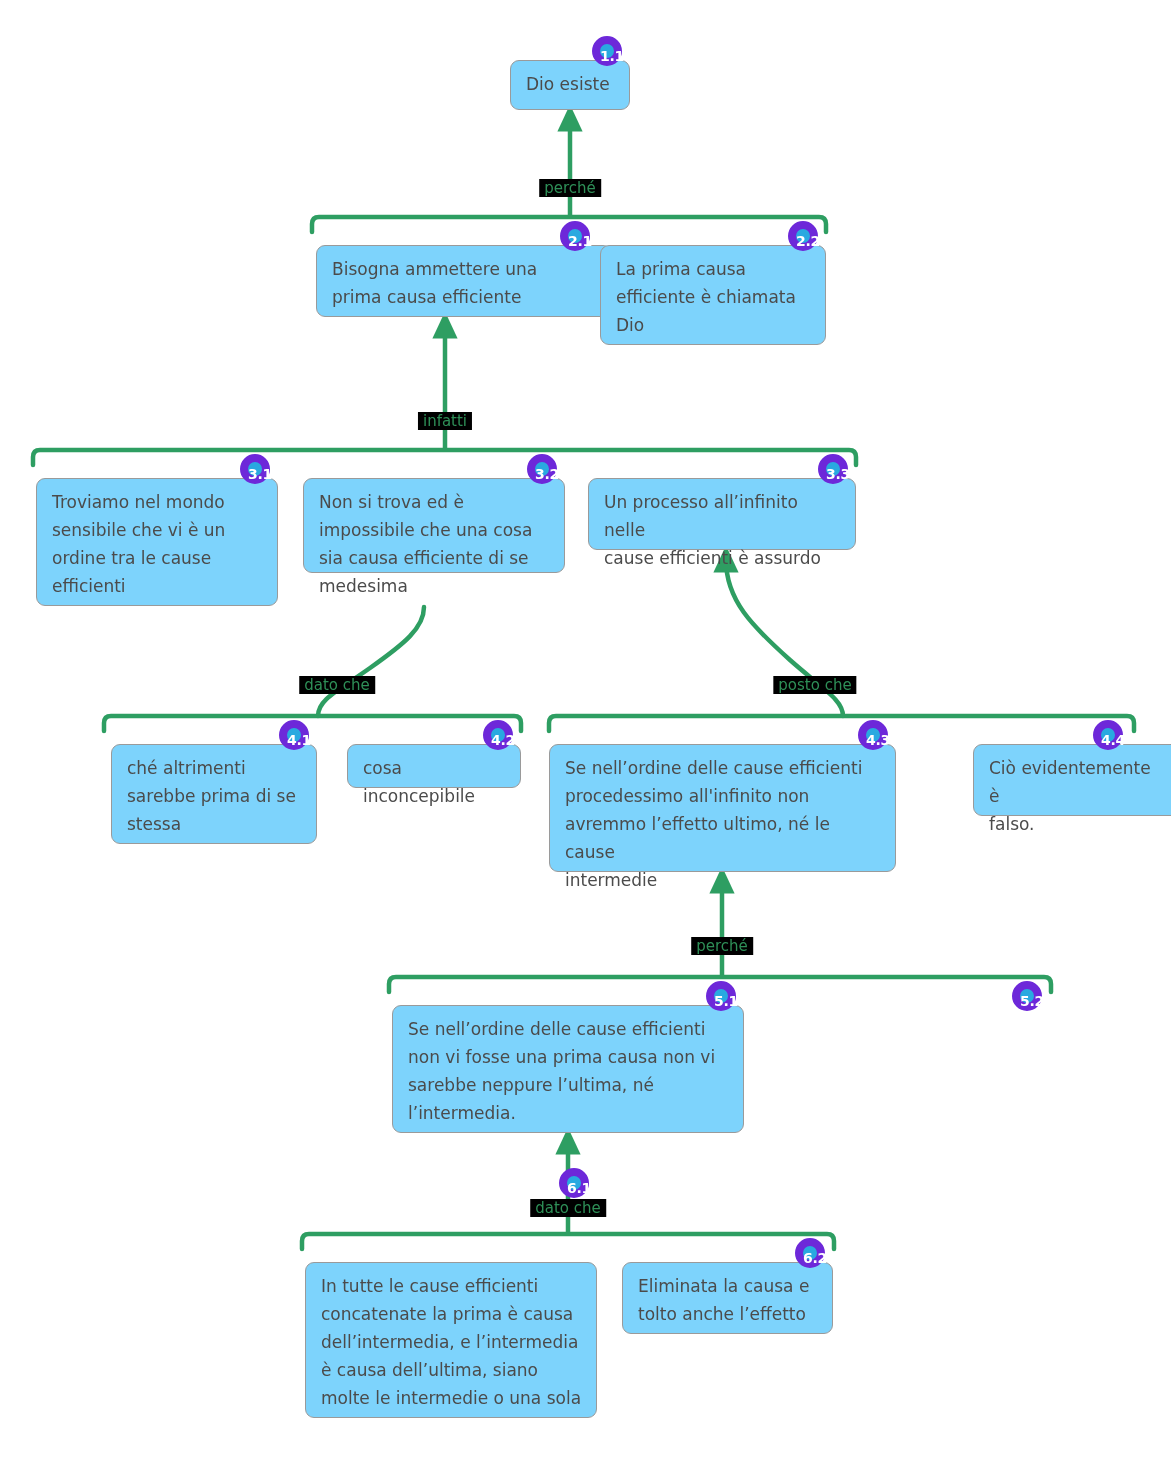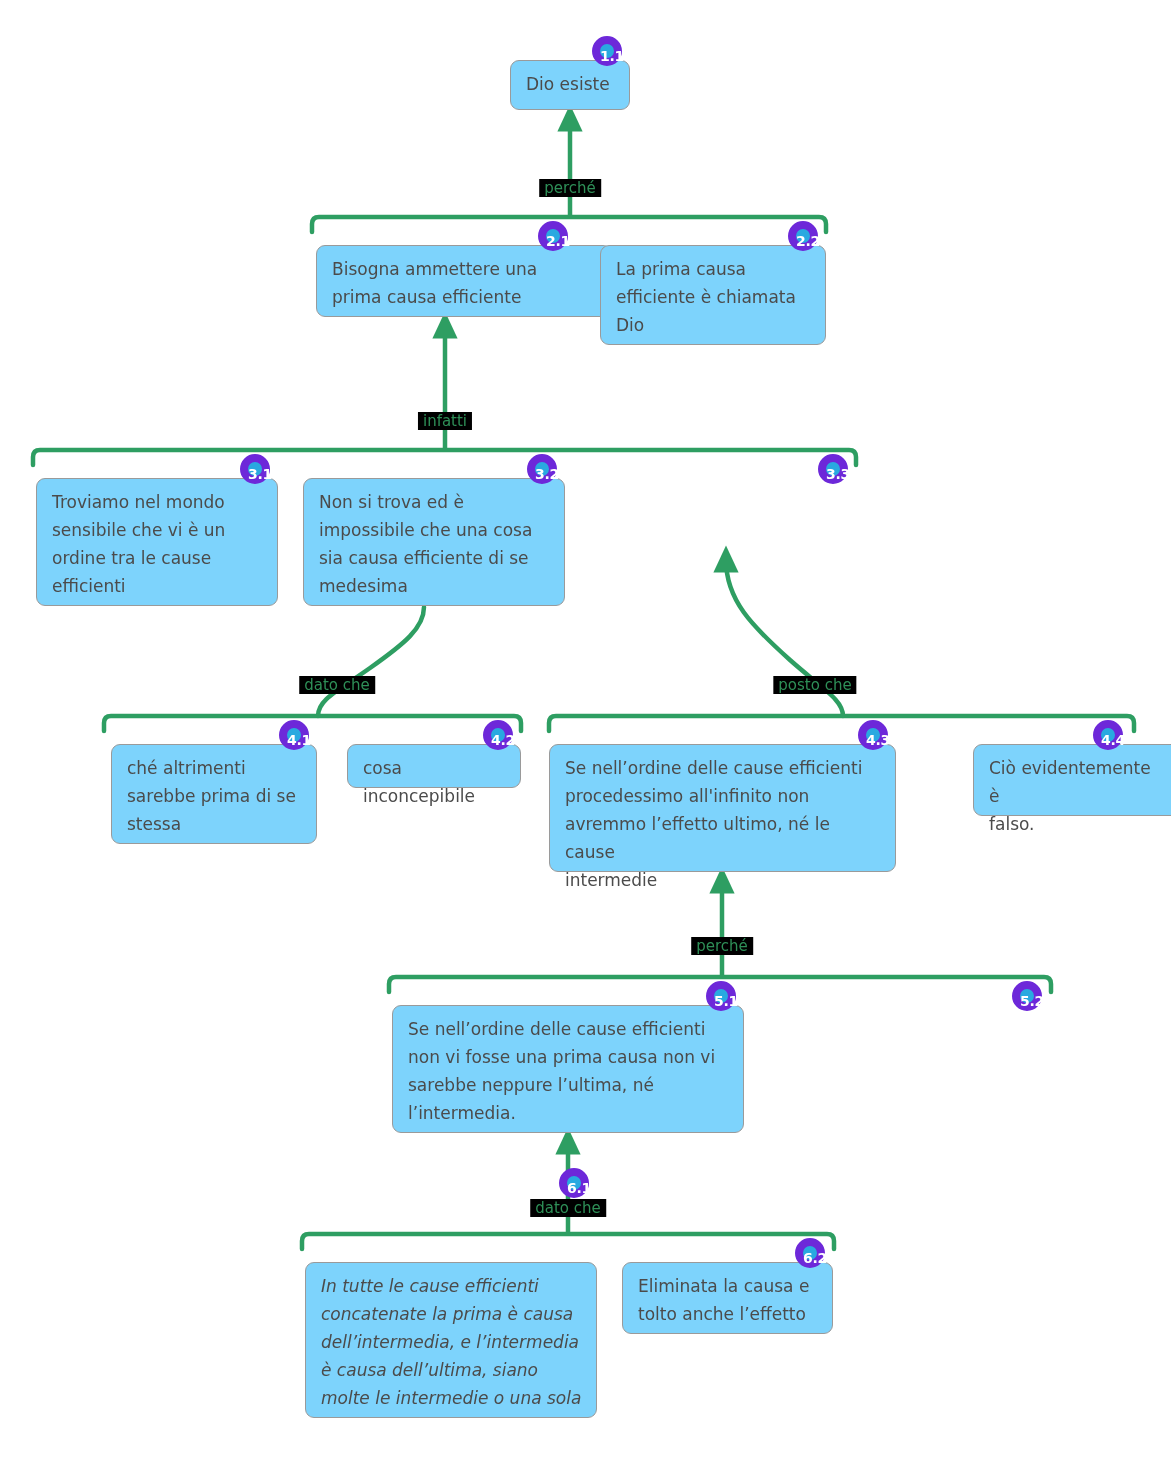--- a/index.html
+++ b/index.html
@@ -91,39 +91,41 @@
   <div class="edge-label" style="left:337px;top:676px;">dato che</div>
   <div class="edge-label" style="left:815px;top:676px;">posto che</div>
   <div class="edge-label" style="left:722px;top:937px;">perché</div>
   <div class="edge-label" style="left:568px;top:1199px;">dato che</div>
 
   <div class="node" style="left:510px;top:60px;width:120px;height:50px;">Dio esiste</div>
   <div class="badge" style="left:592px;top:36px;">1.1</div>
 
   <div class="node" style="left:316px;top:245px;width:296px;height:72px;">Bisogna ammettere una
 prima causa efficiente</div>
-  <div class="badge" style="left:538px;top:221px;">2.1</div>
+  <div class="badge" style="left:560px;top:221px;">2.1</div>
 
   <div class="node" style="left:600px;top:245px;width:226px;height:100px;">La prima causa
 efficiente è chiamata
 Dio</div>
   <div class="badge" style="left:788px;top:221px;">2.2</div>
 
   <div class="node" style="left:36px;top:478px;width:242px;height:128px;">Troviamo nel mondo
 sensibile che vi è un
 ordine tra le cause
 efficienti</div>
   <div class="badge" style="left:240px;top:454px;">3.1</div>
 
-  <div class="node" style="left:303px;top:478px;width:262px;height:128px;">Non si trova ed è
+  <div class="node" style="left:303px;top:478px;width:262px;height:95px;">Non si trova ed è
 impossibile che una cosa
 sia causa efficiente di se
 medesima</div>
   <div class="badge" style="left:527px;top:454px;">3.2</div>
 
+  <div class="node" style="left:588px;top:478px;width:268px;height:72px;">Un processo all’infinito nelle
+cause efficienti è assurdo</div>
   <div class="badge" style="left:818px;top:454px;">3.3</div>
 
   <div class="node" style="left:111px;top:744px;width:206px;height:100px;">ché altrimenti
 sarebbe prima di se
 stessa</div>
   <div class="badge" style="left:279px;top:720px;">4.1</div>
 
   <div class="node" style="left:347px;top:744px;width:174px;height:44px;">cosa inconcepibile</div>
   <div class="badge" style="left:483px;top:720px;">4.2</div>
 
@@ -138,21 +140,21 @@
   <div class="badge" style="left:1093px;top:720px;">4.4</div>
 
   <div class="node" style="left:392px;top:1005px;width:352px;height:128px;">Se nell’ordine delle cause efficienti
 non vi fosse una prima causa non vi
 sarebbe neppure l’ultima, né
 l’intermedia.</div>
   <div class="badge" style="left:706px;top:981px;">5.1</div>
 
   <div class="badge" style="left:1012px;top:981px;">5.2</div>
 
-  <div class="node" style="left:305px;top:1262px;width:292px;height:156px;font-style:italic;">In tutte le cause efficienti
+  <div class="node" style="left:305px;top:1262px;width:292px;height:156px;">In tutte le cause efficienti
 concatenate la prima è causa
 dell’intermedia, e l’intermedia
 è causa dell’ultima, siano
 molte le intermedie o una sola</div>
   <div class="badge" style="left:559px;top:1168px;text-align:right;">6.1</div>
 
   <div class="node" style="left:622px;top:1262px;width:211px;height:72px;">Eliminata la causa e
 tolto anche l’effetto</div>
   <div class="badge" style="left:795px;top:1238px;">6.2</div>
 

